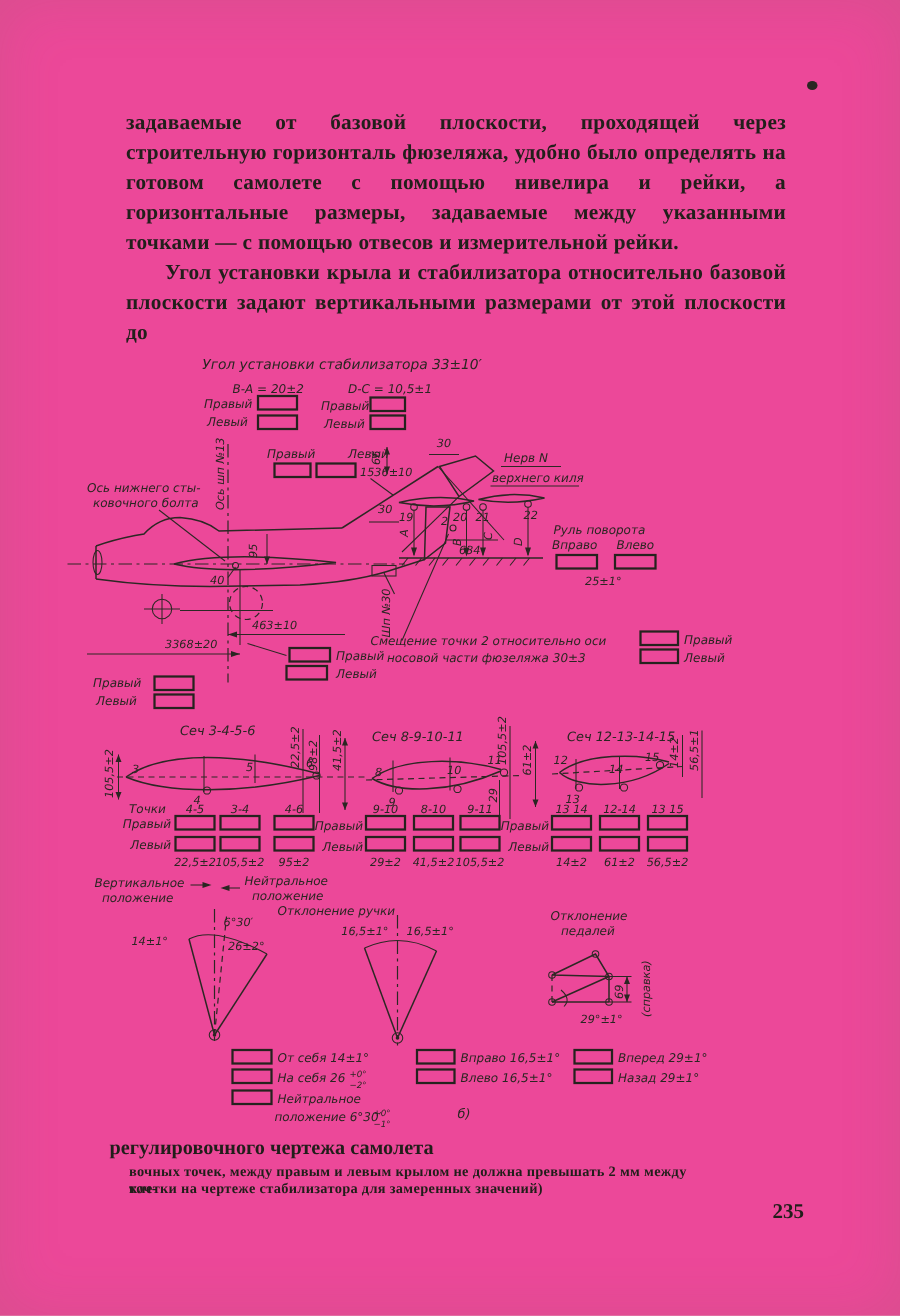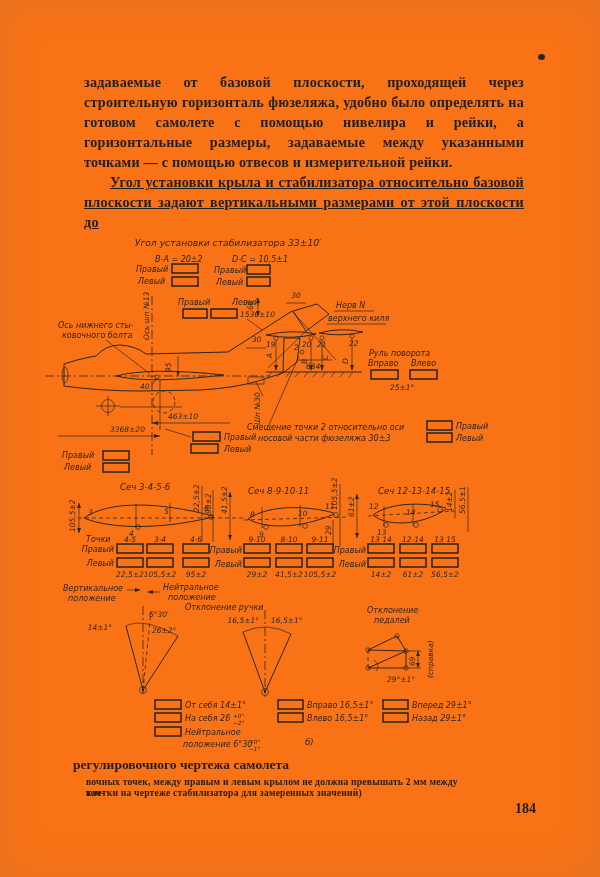--- a/index.html
+++ b/index.html
@@ -1,22 +1,22 @@
 <!DOCTYPE html>
 <html><head>
 <meta charset="utf-8">
 <style>
   html,body{margin:0;padding:0;}
   body{width:600px;height:877px;background:#e8e5de;font-family:"Liberation Serif",serif;}
-  .page{position:absolute;left:0;top:0;width:600px;height:877px;background:#f97316;overflow:hidden;
+  .page{position:absolute;left:0;top:0;width:600px;height:877px;background:#ec4899;overflow:hidden;
         box-shadow:inset 0 0 40px rgba(120,110,90,.18);}
   .bodytext{position:absolute;left:84px;top:72px;width:440px;color:#221f1b;
         font-size:14.2px;line-height:20px;text-align:justify;font-weight:600;letter-spacing:.2px;}
   .bodytext p{margin:0;}
-  .bodytext p.indent{text-indent:26px;text-decoration:underline;}
+  .bodytext p.indent{text-indent:26px;}
   .dot{position:absolute;left:538px;top:54px;width:7px;height:6px;background:#2a2722;border-radius:50%;}
   svg{position:absolute;left:0;top:0;}
   svg text{fill:#2a2622;font-family:"DejaVu Sans",sans-serif;font-style:italic;}
   .lbl{font-size:8px;}
   .dim{font-size:7.5px;}
   .ttl{font-size:8.6px;}
   .big{font-size:9.2px;}
   .tol{font-size:5.8px;}
   .ln{stroke:#2c2824;stroke-width:1;fill:none;}
   .thin{stroke:#2c2824;stroke-width:.7;fill:none;}
@@ -400,14 +400,14 @@
       <rect class="bx" x="383" y="700" width="25" height="9"></rect>
       <text class="lbl" x="412" y="708">Вперед 29±1°</text>
       <rect class="bx" x="383" y="713" width="25" height="9"></rect>
       <text class="lbl" x="412" y="721">Назад 29±1°</text>
     </g>
   </svg>
 
   <div class="caption">регулировочного чертежа самолета</div>
   <div class="note" style="top:776px;">вочных точек, между правым и левым крылом не должна превышать 2 мм между точ-</div>
   <div class="note" style="top:787px;">клетки на чертеже стабилизатора для замеренных значений)</div>
-  <div class="pagenum">184</div>
+  <div class="pagenum">235</div>
 </div>
 
 </body></html>

